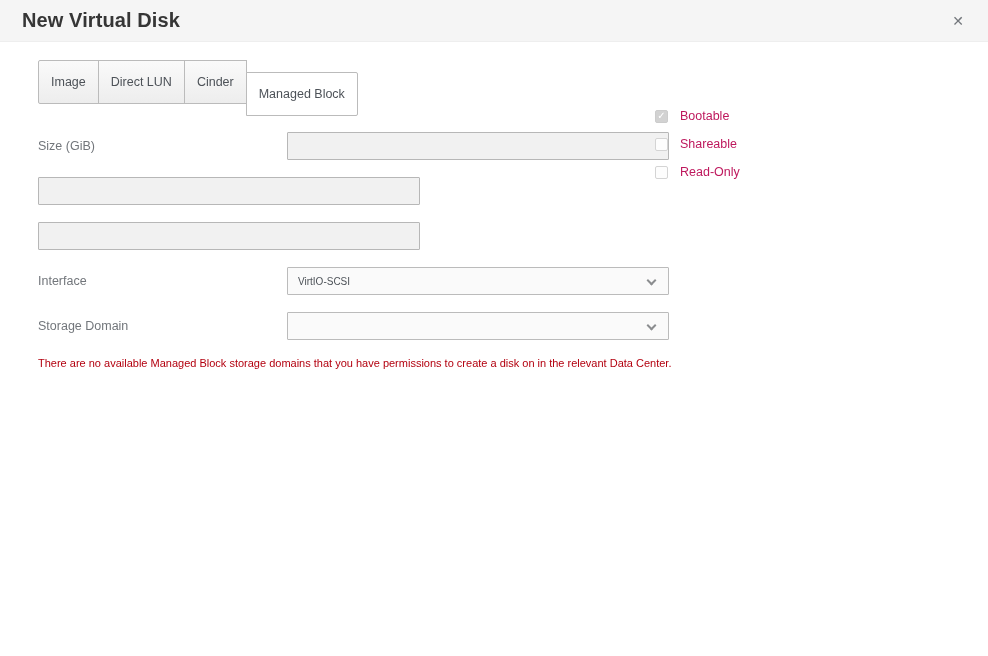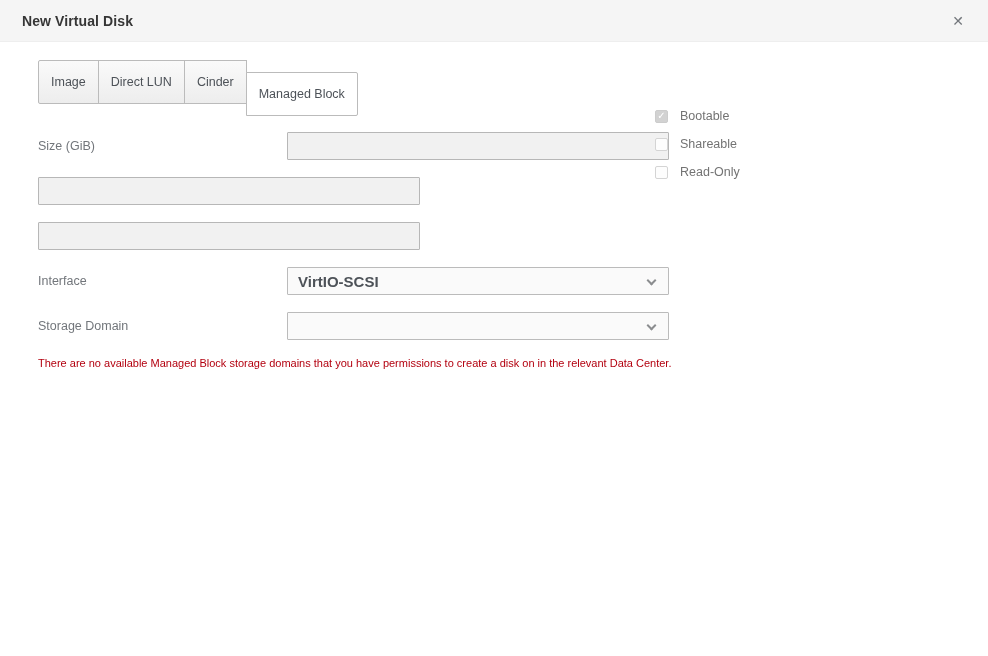--- a/index.html
+++ b/index.html
@@ -17,21 +17,21 @@
     position: absolute;
     top: 0; left: 0; right: 0;
     height: 42px;
     background: #f5f5f5;
     border-bottom: 1px solid #eeeeee;
     display: flex;
     align-items: center;
     padding: 0 22px;
   }
   .dialog-title {
-    font-size: 14px;
+    font-size: 20px;
     font-weight: bold;
     color: #363636;
     letter-spacing: 0.1px;
   }
   .close-btn {
     margin-left: auto;
     background: none;
     border: none;
     font-size: 14px;
     color: #72767b;
@@ -101,22 +101,22 @@
     background: #fafafa;
     border: 1px solid #bbbbbb;
     border-radius: 1px;
     position: relative;
     display: flex;
     align-items: center;
     padding: 0 28px 0 10px;
     cursor: pointer;
   }
   .select-value {
-    font-size: 15px;
-    font-weight: 700;
+    font-size: 10px;
+    font-weight: 400;
     color: #4d5258;
   }
   .chevron {
     position: absolute;
     right: 13px;
     top: 9px;
     width: 7px;
     height: 7px;
     border-right: 2px solid #8b8d8f;
     border-bottom: 2px solid #8b8d8f;
@@ -154,21 +154,21 @@
   }
   .checkbox .check-glyph {
     font-size: 10px;
     line-height: 1;
     color: #ffffff;
     font-weight: bold;
   }
   .checkbox-label {
     margin-left: 12px;
     font-size: 12.5px;
-    color: #737373;
+    color: #be185d;
   }
 
   
   .error-message {
     margin-top: 4px;
     font-size: 11px;
     color: #b3000f;
   }
 </style>
 </head>

